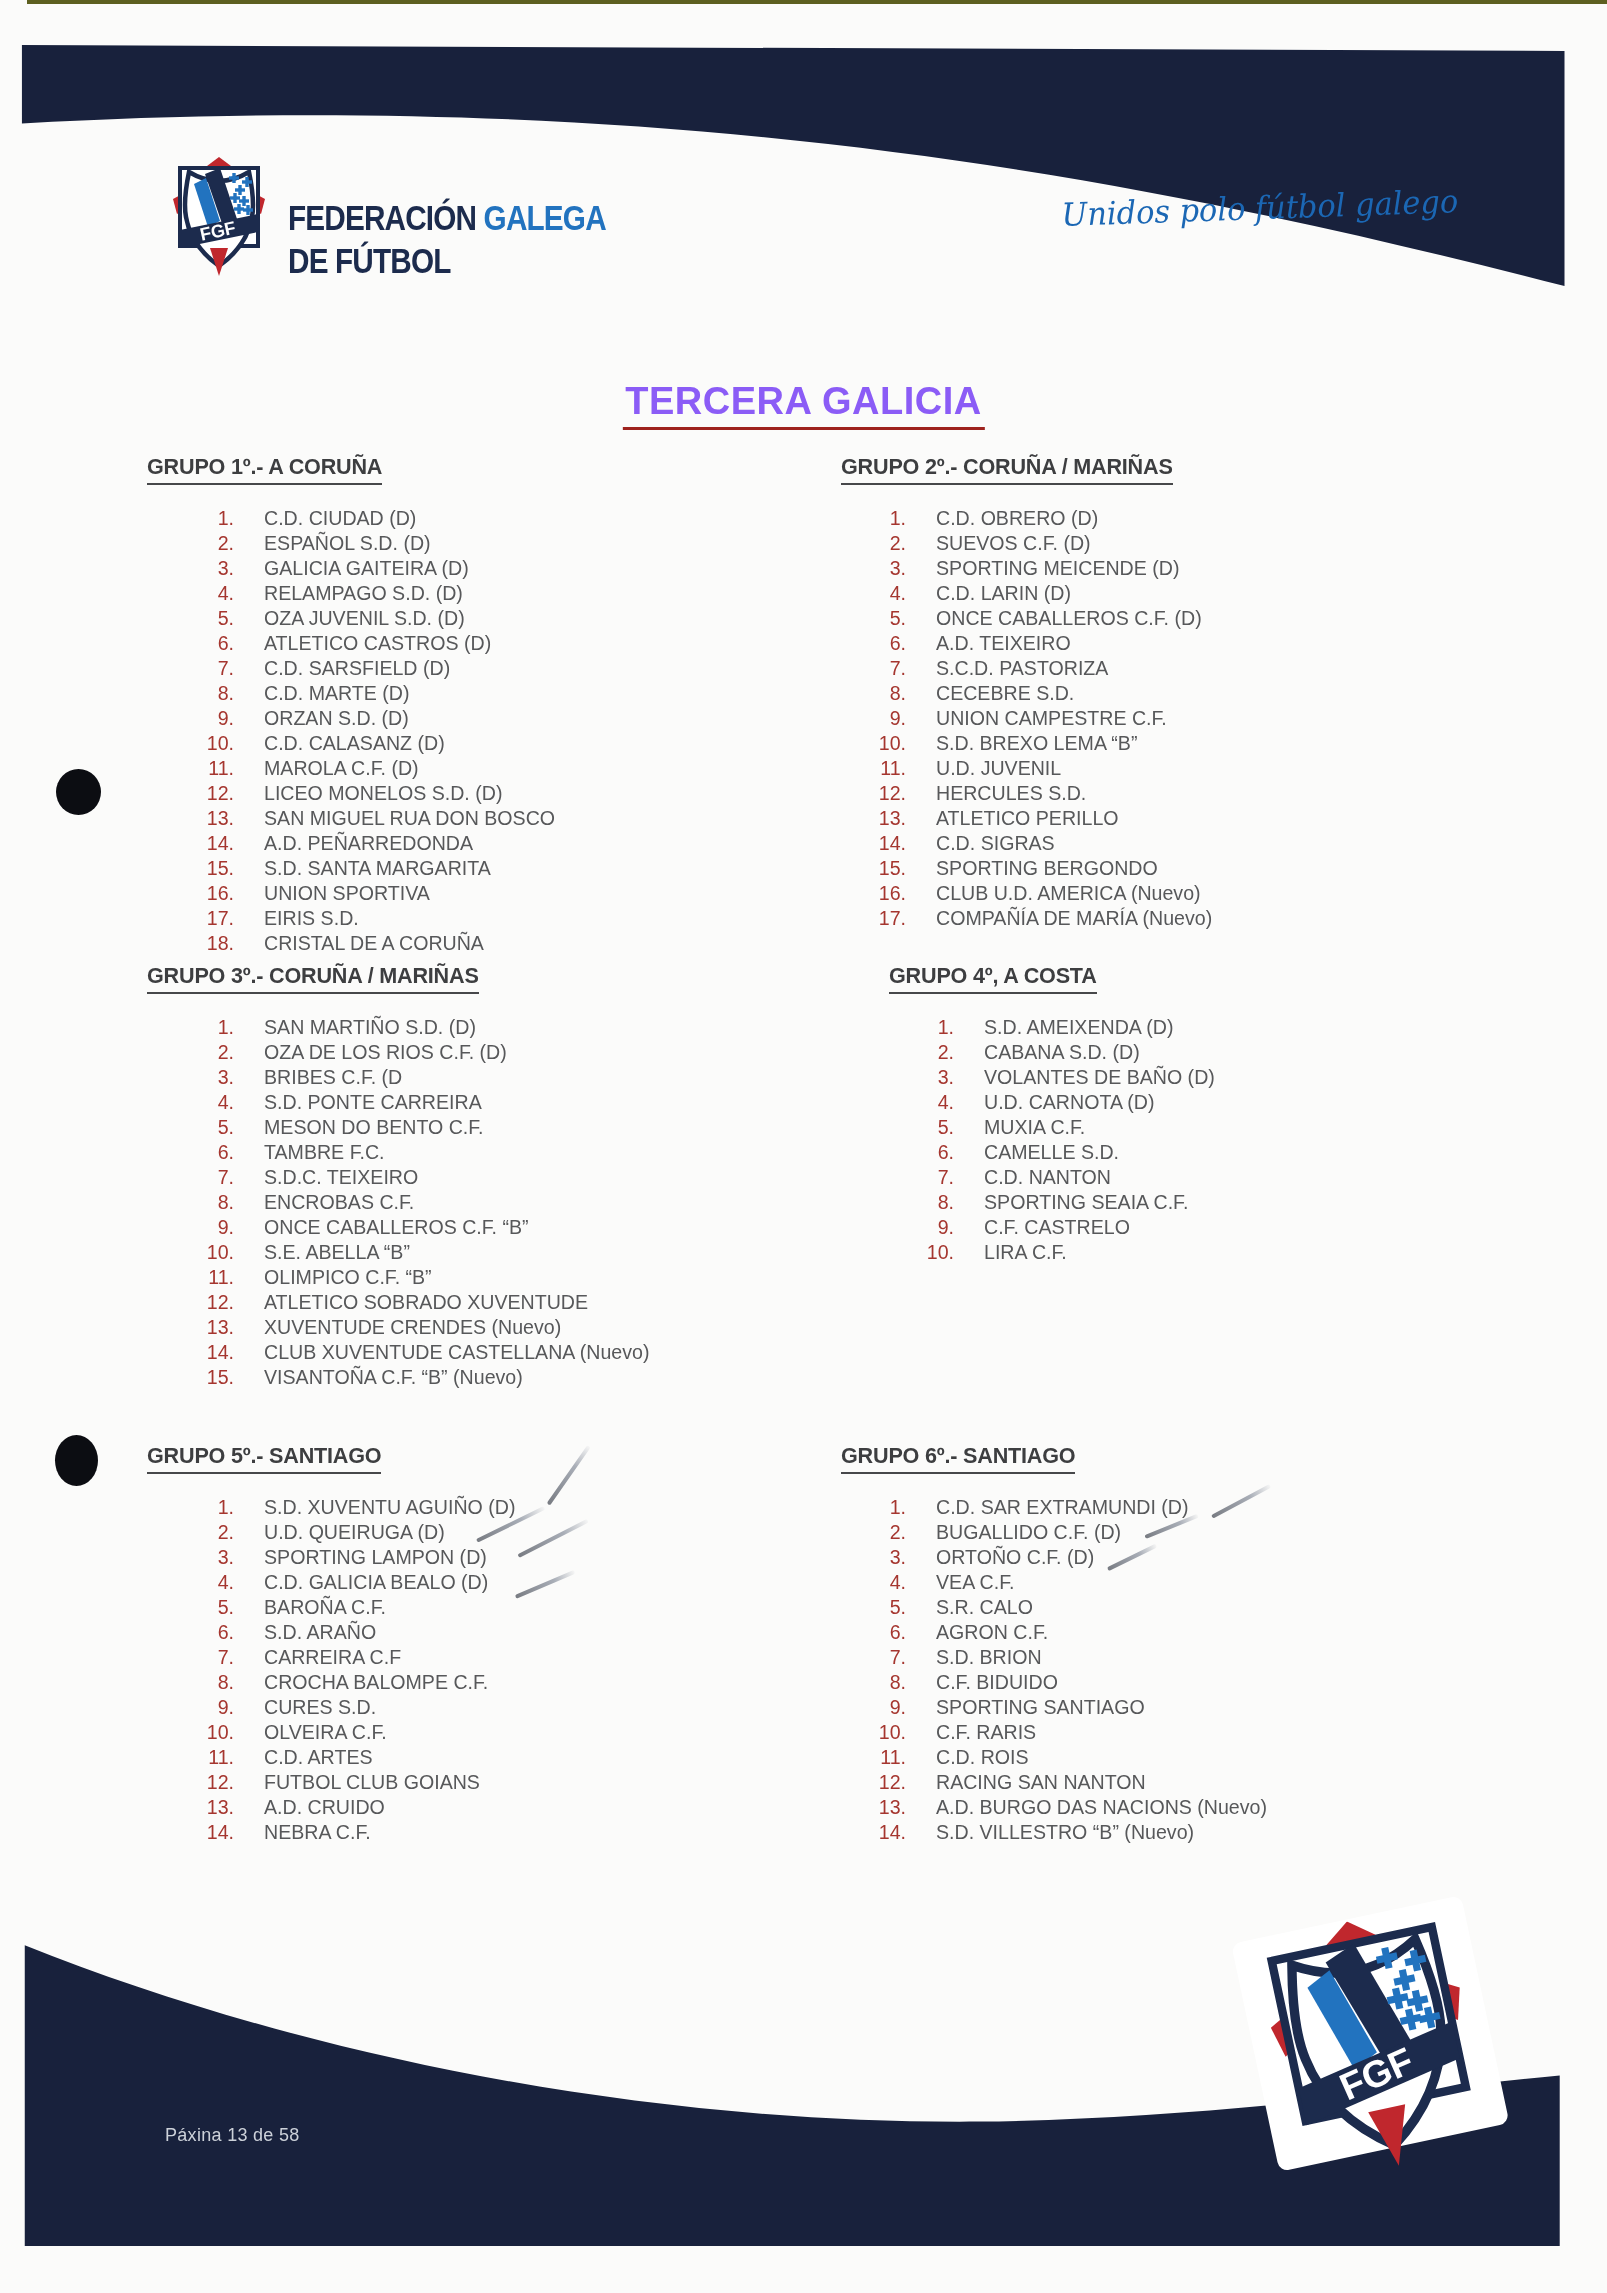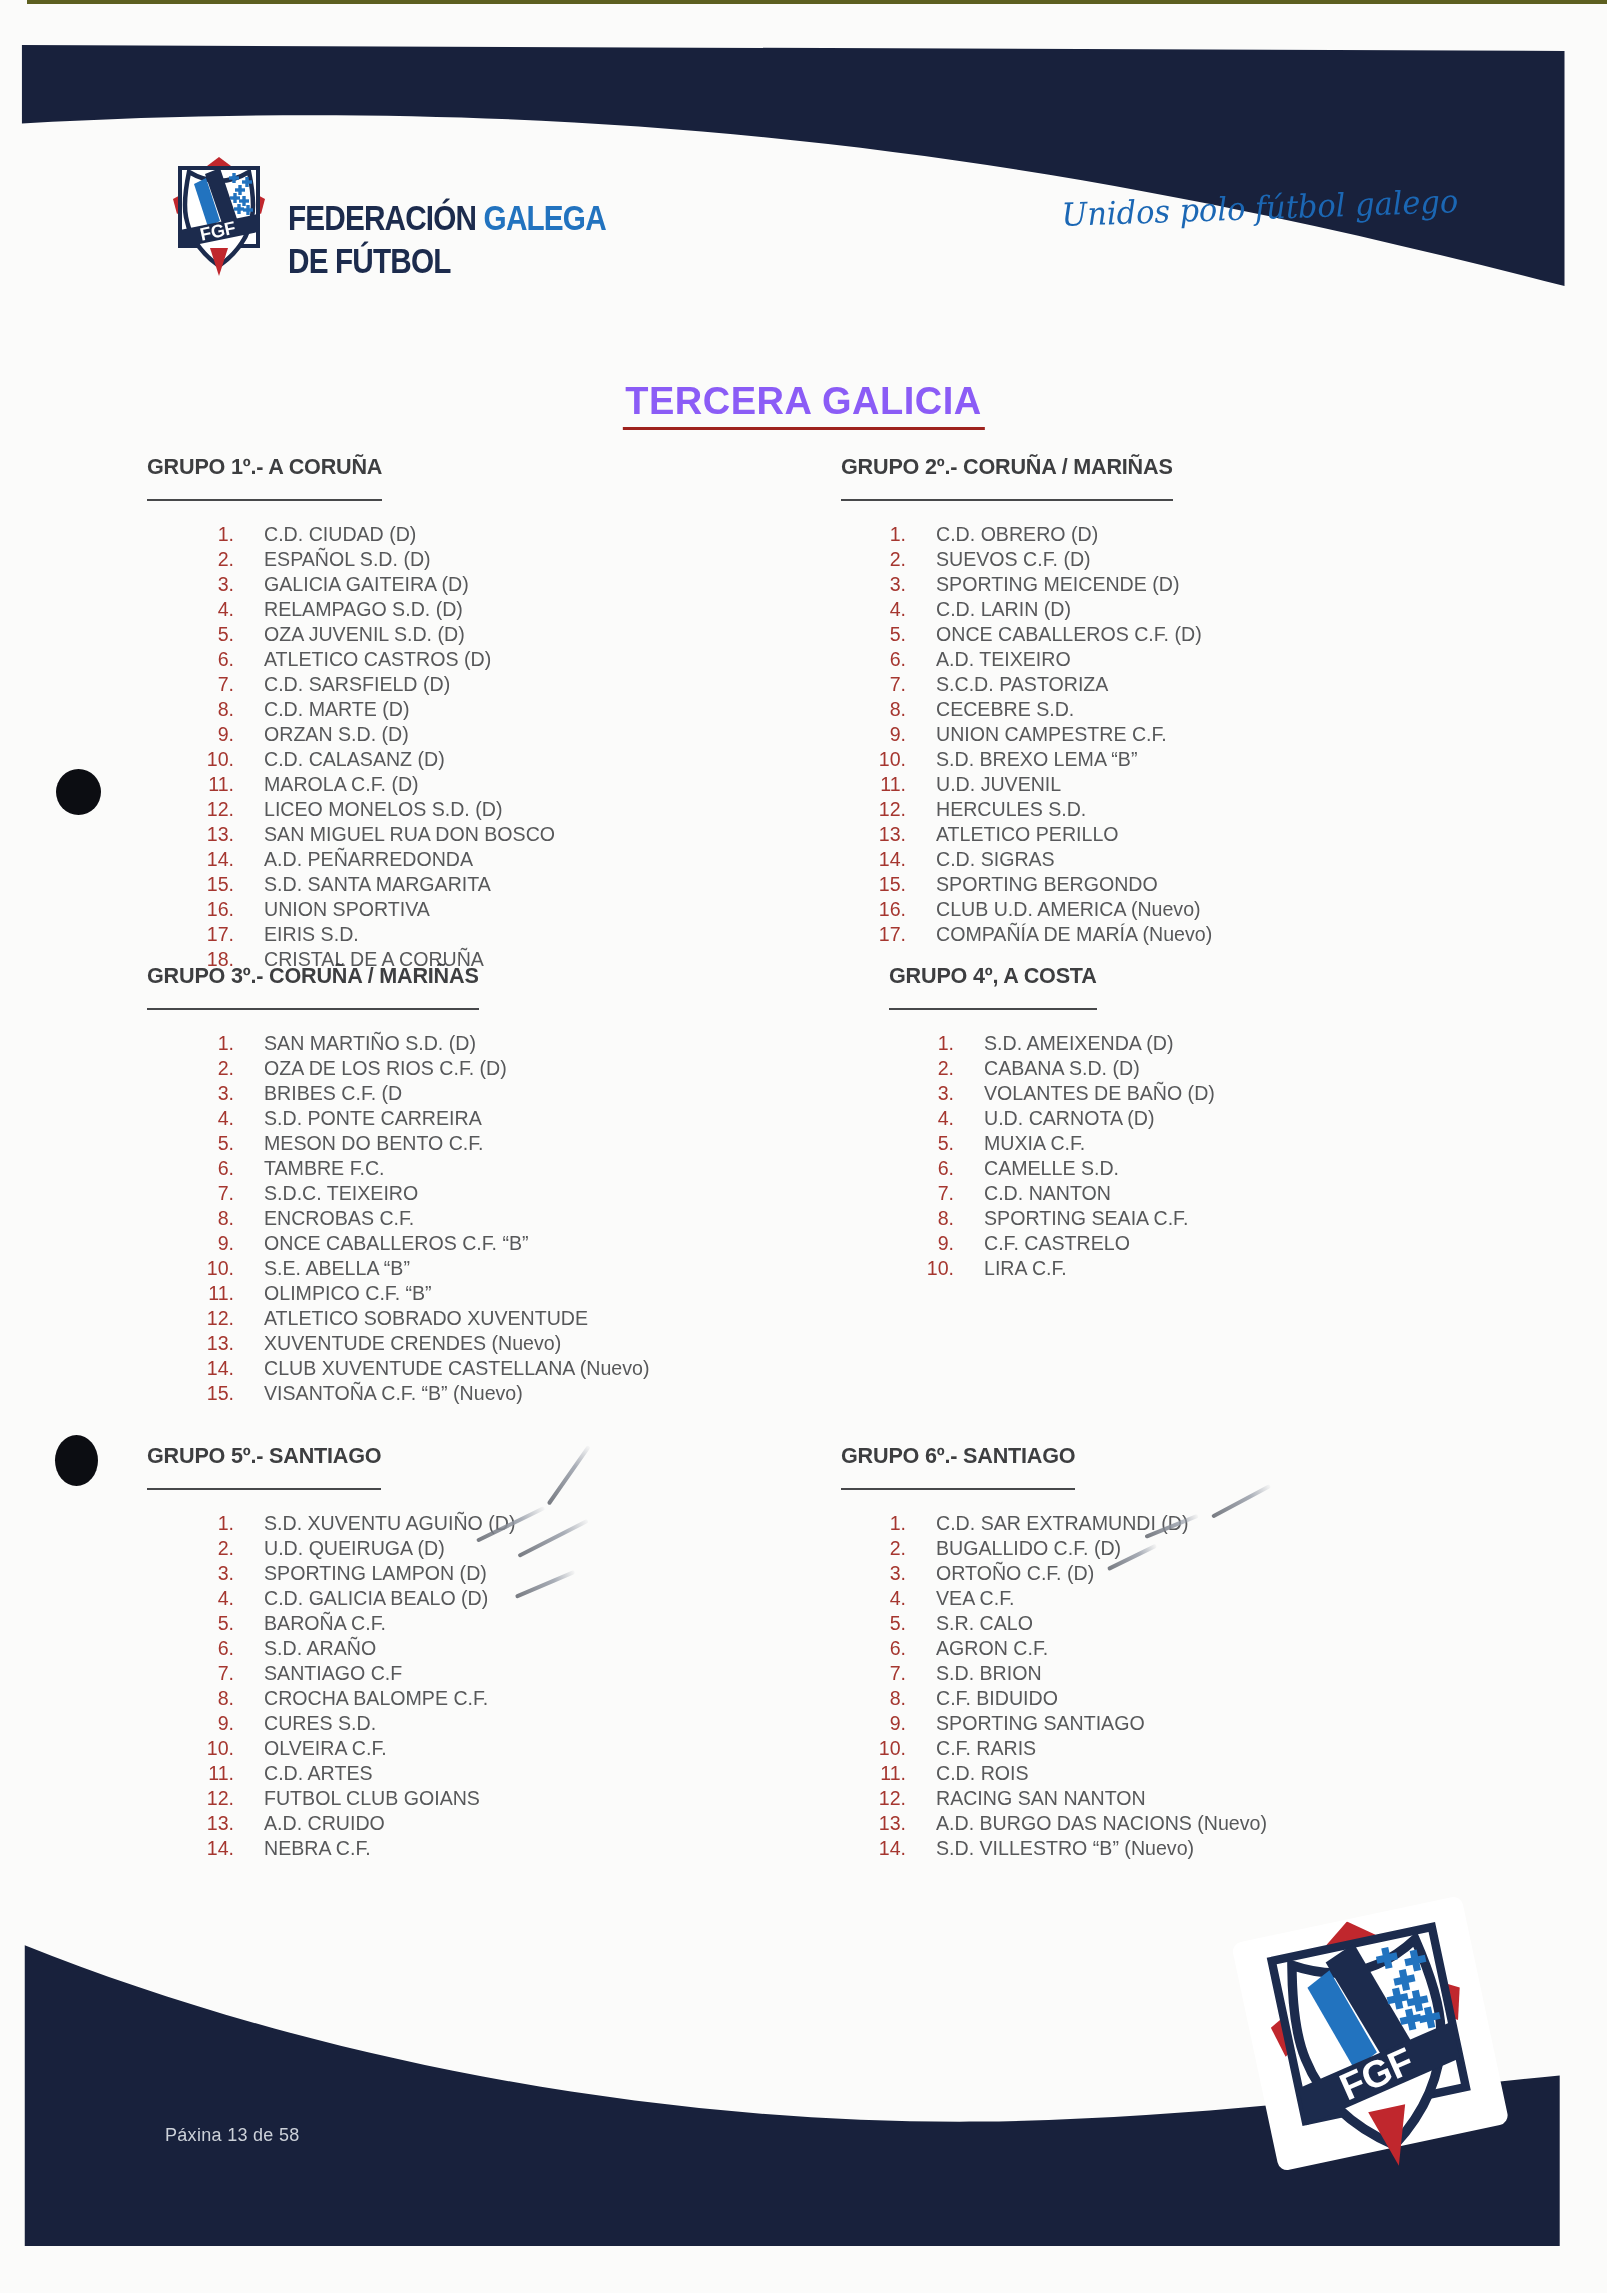--- a/index.html
+++ b/index.html
@@ -27,21 +27,21 @@
     transform:rotate(-2deg) scaleX(.95);transform-origin:left top}
 
   
   .doc-title{position:absolute;left:50%;top:380px;transform:translateX(-50%);
     font-size:38px;font-weight:bold;color:#8b5cf6;letter-spacing:0.5px;
     border-bottom:3.9px solid #9e231e;padding:0 2.9px 3.9px;white-space:nowrap}
 
   
   .group{position:absolute}
   .group h2{margin:0;font-size:21.6px;font-weight:bold;color:#3d3e40;letter-spacing:-0.2px;
-    display:inline-block;border-bottom:2.9px solid #47484a;padding-bottom:19px;white-space:nowrap}
+    display:inline-block;border-bottom:2.9px solid #47484a;padding-bottom:3px;white-space:nowrap}
   .group ol{list-style:none;margin:21.6px 0 0 0;padding:0}
   .group li{display:flex;height:25px;align-items:baseline;font-size:19.6px;white-space:nowrap}
   .group li .num{color:#a5362f;text-align:right;flex:none}
   .col-l .num{width:87px}
   .col-r .num{width:65px}
   .group li .tname{color:#57585a;margin-left:30px}
   #g1{left:147px;top:454px}
   #g2{left:841px;top:454px}
   #g3{left:147px;top:963px}
   #g4{left:889px;top:963px}
@@ -397,21 +397,21 @@
       <li>
         <span class="num">5.</span>
         <span class="tname">BAROÑA C.F.</span>
       </li>
       <li>
         <span class="num">6.</span>
         <span class="tname">S.D. ARAÑO</span>
       </li>
       <li>
         <span class="num">7.</span>
-        <span class="tname">SANTIAGO C.F</span>
+        <span class="tname">CARREIRA C.F</span>
       </li>
       <li>
         <span class="num">8.</span>
         <span class="tname">CROCHA BALOMPE C.F.</span>
       </li>
       <li>
         <span class="num">9.</span>
         <span class="tname">CURES S.D.</span>
       </li>
       <li>

